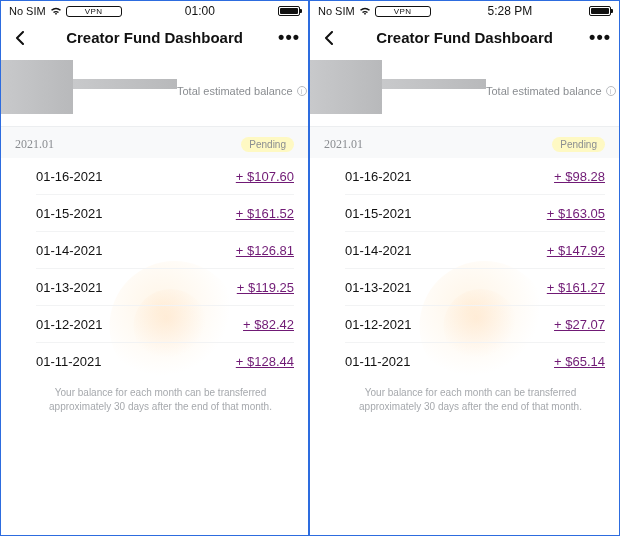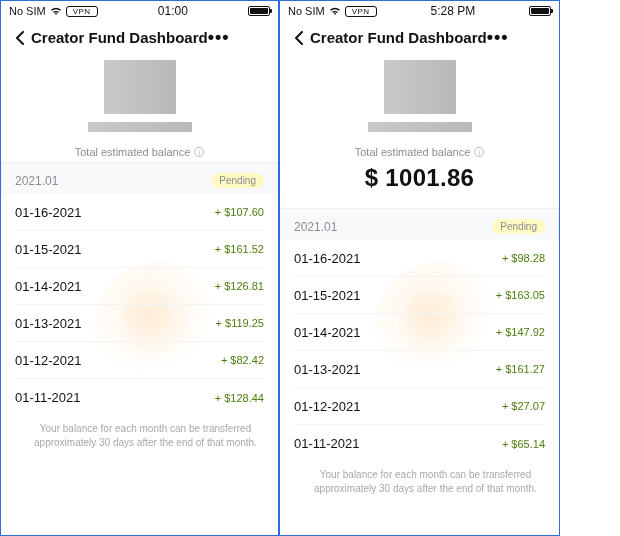--- a/index.html
+++ b/index.html
@@ -1,49 +1,49 @@
 <!DOCTYPE html>
 <html><head>
 <meta charset="utf-8">
 <style>
   * { box-sizing: border-box; margin: 0; padding: 0; }
   html, body { width: 620px; height: 536px; font-family: -apple-system, BlinkMacSystemFont, "Segoe UI", Helvetica, Arial, sans-serif; background:#fff; }
-  .wrap { display:flex; width:560px; height:536px; border:1px solid #2d6cdf; }
+  .wrap { display:flex; width:620px; height:536px; border:1px solid #2d6cdf; }
   .phone { flex:1 1 50%; display:flex; flex-direction:column; position:relative; overflow:hidden; background:#fff; }
   .phone.left { border-right:2px solid #2d6cdf; }
   .phone.right {}
   .statusbar { display:flex; align-items:center; justify-content:space-between; padding:2px 8px 0 8px; height:18px; font-size:11px; color:#111; }
   .sb-left { display:flex; align-items:center; gap:4px; }
   .nosim { font-size:11px; }
   .wifi-icon svg { display:block; }
-  .vpn-badge { border:1px solid #111; border-radius:3px; font-size:8px; padding:0 6px; line-height:9px; letter-spacing:.5px; }
+  .vpn-badge { border:1px solid #111; border-radius:3px; font-size:8px; padding:0 18px; line-height:9px; letter-spacing:.5px; }
   .sb-center { font-weight:400; font-size:12px; }
   .sb-right { display:flex; align-items:center; gap:3px; }
   .batt { position:relative; width:22px; height:10px; border:1px solid #111; border-radius:2px; }
   .batt::after { content:""; position:absolute; right:-3px; top:2px; width:2px; height:4px; background:#111; border-radius:0 1px 1px 0; }
   .batt-fill { position:absolute; left:1px; top:1px; bottom:1px; width:18px; background:#111; border-radius:1px; }
-  .navbar { display:flex; align-items:center; justify-content:flex-start; padding:8px 8px 6px 10px; }
+  .navbar { display:flex; align-items:center; justify-content:space-between; padding:8px 8px 6px 10px; }
   .back-icon { width:20px; height:20px; display:flex; align-items:center; justify-content:center; }
   .nav-title { font-weight:700; font-size:15px; color:#111; }
   .more-icon { font-size:18px; letter-spacing:1px; font-weight:700; color:#111; }
-  .hero { display:flex; flex-direction:column; align-items:center; padding-top:6px;justify-content:center; }
+  .hero { display:flex; align-items:center; padding-top:6px; }
   .ph-box1 { width:72px; height:54px; background:linear-gradient(90deg,#c8c9cb,#b8b9bb); margin-bottom:8px; }
   .ph-box2 { width:104px; height:10px; background:linear-gradient(90deg,#c8c9cb,#b8b9bb); margin-bottom:14px; }
   .balance-label { font-size:11px; color:#8a8d91; display:flex; align-items:center; gap:4px; }
   .info-icon { width:10px; height:10px; border:1px solid #b9bbbf; border-radius:50%; display:inline-flex; align-items:center; justify-content:center; font-size:7px; color:#b9bbbf; line-height:1; }
   .balance-amount { font-size:24px; font-weight:800; color:#111; margin:6px 0 12px 0; letter-spacing:.3px; }
   .divider { height:1px; background:#eceef0; margin:4px 0 0 0; }
   .section-head { display:flex; align-items:center; justify-content:space-between; padding:10px 14px 6px 14px; background:#f8f9fa; }
-  .month-label { font-size:12px; color:#8a8d91; }
+  .month-label { font-size:12px; color:#8a8d91;font-family:Liberation Serif, serif; }
   .pending-badge { font-size:10px; color:#8a8d91; background:#fef9c3; border-radius:8px; padding:2px 8px; }
   .tx-list { padding:0 14px; position:relative; }
-  .tx-row { display:flex; justify-content:space-between; align-items:center; height:37px; border-bottom:1px solid #f2f3f4; }
+  .tx-row { display:flex; justify-content:space-between; align-items:center; height:37px; border-bottom:1px solid #f2f3f4;margin-left:21px; }
   .tx-row:last-child { border-bottom:none; }
   .tx-date { font-size:13px; color:#111; font-weight:500; }
-  .tx-amt { font-size:11px; color:#4d7c0f; }
+  .tx-amt { font-size:13px; color:#701a75;text-decoration:underline; }
   .footnote { font-size:10px; color:#a6a9ad; text-align:center; padding:6px 16px 4px 28px; line-height:1.35; }
   
   .watermark { position:absolute; left:50%; top:260px; transform:translateX(-35%); width:130px; height:130px; border-radius:50%; background:radial-gradient(circle at 40% 35%, rgba(255,200,120,.18), rgba(255,200,120,0) 60%); pointer-events:none; }
   .watermark::after{ content:""; position:absolute; left:24px; top:28px; width:74px; height:74px; border-radius:50%; background:radial-gradient(circle at 45% 40%, rgba(255,170,90,.14), rgba(255,170,90,0) 65%); }
 </style>
 </head>
 <body>
 
 <div class="wrap">
 
@@ -153,21 +153,20 @@
       <span class="more-icon">•••</span>
     </div>
 
     <div class="hero">
       <div class="ph-box1"></div>
       <div class="ph-box2"></div>
       <div class="balance-label">
         <span>Total estimated balance</span>
         <span class="info-icon">i</span>
       </div>
-      <div class="balance-amount">$ 1001.86</div>
     </div>
 
     <div class="divider"></div>
 
     <div class="section-head">
       <span class="month-label">2021.01</span>
       <span class="pending-badge">Pending</span>
     </div>
 
     <div class="watermark"></div>

